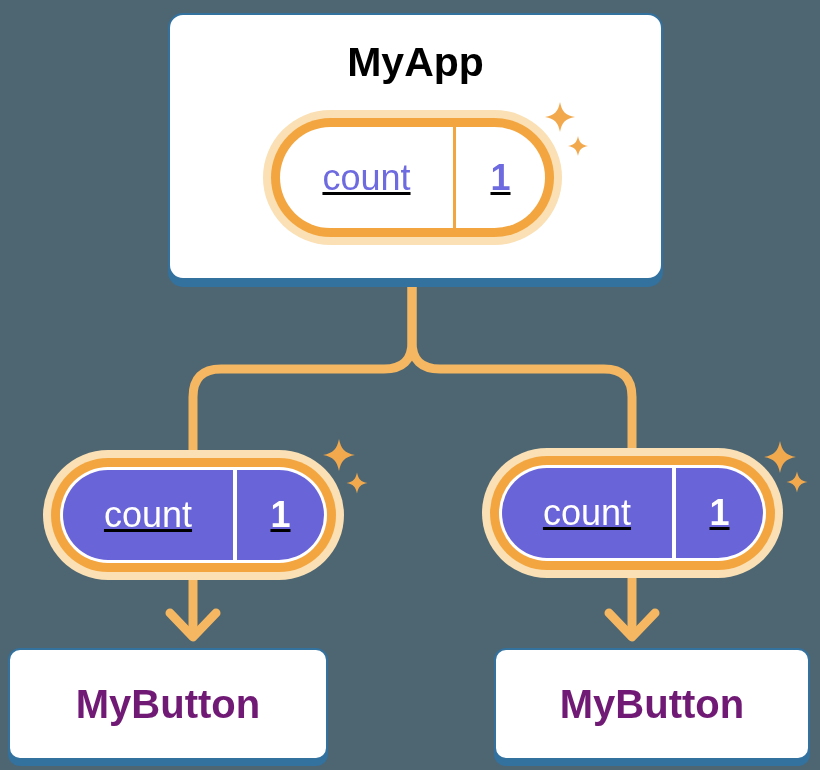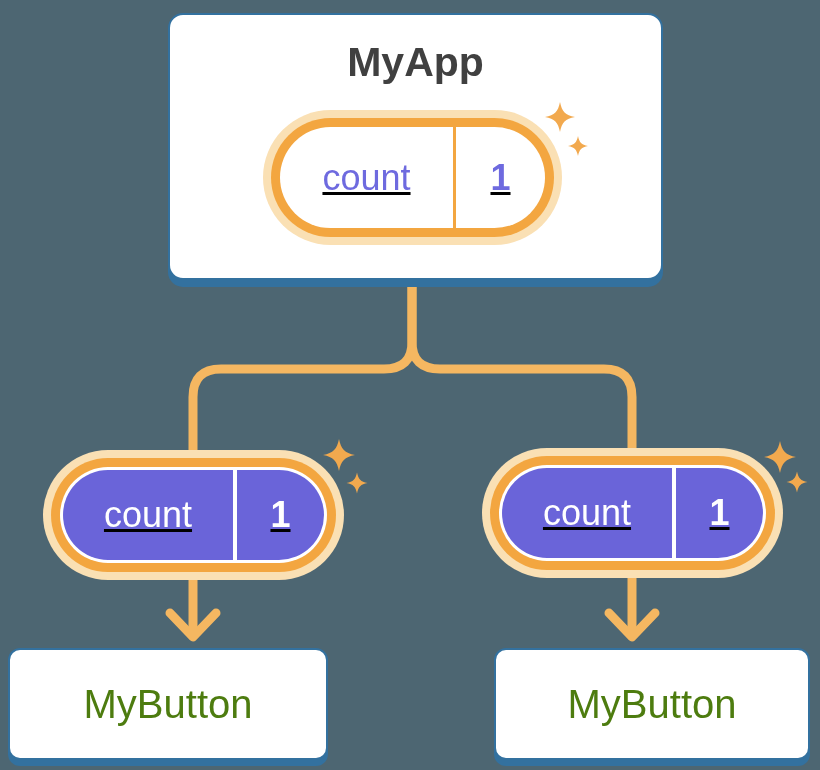--- a/index.html
+++ b/index.html
@@ -33,36 +33,36 @@
     width: 495px; height: 267px;
     border-radius: 15px;
   }
   .root-title {
     position: absolute;
     left: 0; top: 24px;
     width: 100%;
     text-align: center;
     font-size: 41px;
     font-weight: bold;
-    color: #404040;
+    color: #000000;
   }
   .leaf-card {
     width: 320px; height: 112px;
     border-radius: 12px;
     box-shadow: 0 6px 0 0 #33719F;
     display: flex;
     align-items: center;
     justify-content: center;
   }
   #card-leaf-left  { left: 8px;   top: 648px; }
   #card-leaf-right { left: 494px; top: 648px; width: 316px; }
   .leaf-title {
     font-size: 40px;
-    font-weight: normal;
-    color: #4d7c0f;
+    font-weight: bold;
+    color: #701a75;
   }
   
   .pill-outer {
     position: absolute;
     box-sizing: border-box;
     background: #FAE0B4;
     border-radius: 999px;
     padding: 8px;
   }
   .pill-mid {

